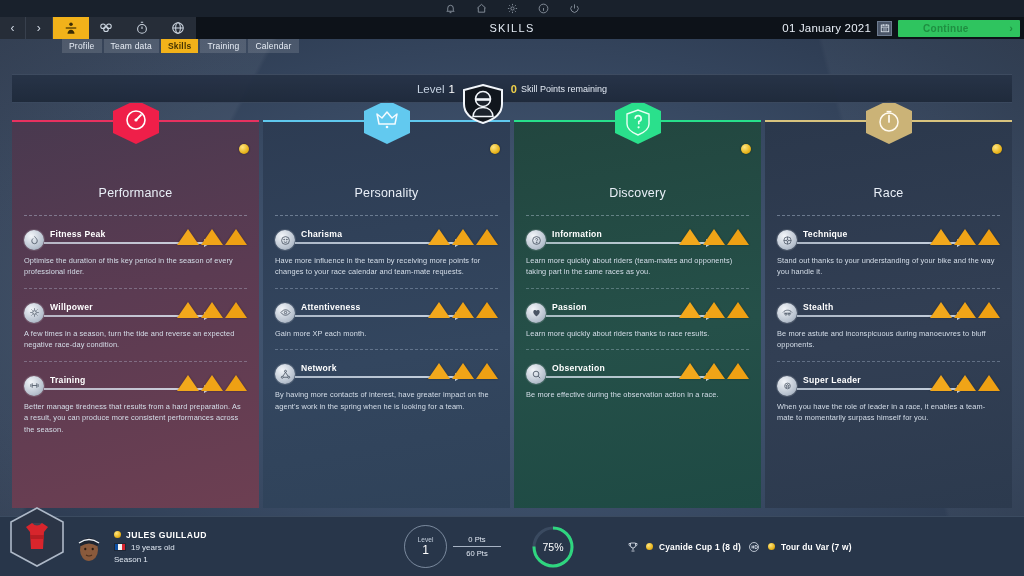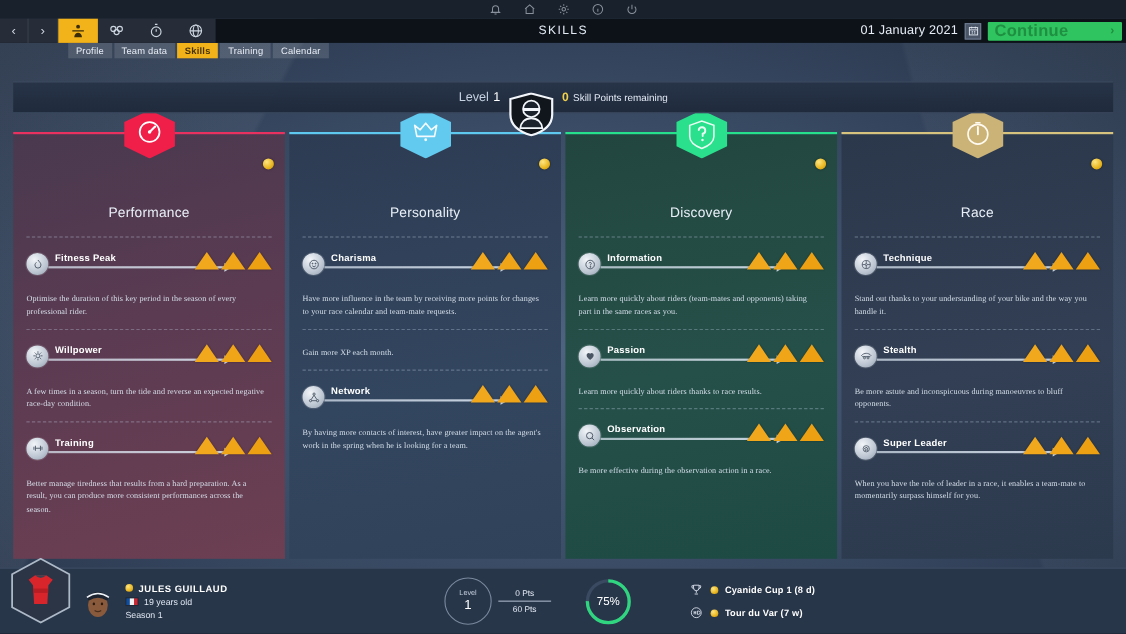--- a/index.html
+++ b/index.html
@@ -53,21 +53,21 @@
   .cal-btn {
     width:15px; height:15px; background:#4a5568; border:1px solid #6d7b90;
     display:flex; align-items:center; justify-content:center; color:#dfe6ef;
   }
   .cal-btn svg { width:10px; height:10px; }
   .continue-btn {
     width:122px; height:17px; background:#2fc45f; border-radius:1px;
     display:flex; align-items:center; padding:0 6px;
     position:relative;
   }
-  .continue-btn .lbl { font-size:15px; color:#1f8f41; font-weight:700; letter-spacing:.3px; }
+  .continue-btn .lbl { font-size:10px; color:#1f8f41; font-weight:700; letter-spacing:.3px;margin-left:19px; }
   .continue-btn .arr { position:absolute; right:7px; color:#1f8f41; font-size:11px; font-weight:700; line-height:1;}
 
   
   .navbar {
     position:absolute; top:17px; left:0; width:196px; height:22px;
     background:#262d38;
     display:flex; align-items:center; z-index:13;
   }
   .nav-arrow {
     width:26px; height:22px; display:flex; align-items:center; justify-content:center;
@@ -182,22 +182,22 @@
   }
   .skill .chev {
     width:0; height:0;
     border-left:11px solid transparent; border-right:11px solid transparent;
     border-bottom:16px solid #f2a81c;
     filter:drop-shadow(0 0 1px rgba(0,0,0,.3));
   }
   .skill .chev.c2 { border-bottom-color:#f0a417; }
   .skill .chev.c3 { border-bottom-color:#eea013; }
   .skill .desc {
-    margin-top:15px; font-size:7.4px; line-height:1.55; color:#d6dfea;
-    letter-spacing:.1px; padding-right:4px;font-family:Liberation Serif, serif;
+    margin-top:4px; font-size:7.4px; line-height:1.55; color:#d6dfea;
+    letter-spacing:.1px; padding-right:4px;
   }
   .skill .sep {
     margin-top:10px; height:1px; border-top:1px dashed rgba(200,215,235,0.32);
   }
 
   
   .bottombar {
     position:absolute; left:0; bottom:0; width:1024px; height:60px;
     background:#28364a;
     border-top:1px solid rgba(150,170,200,.18);
@@ -237,21 +237,21 @@
 
   .pct-ring {
     margin-left:30px; width:44px; height:44px; position:relative;
   }
   .pct-ring .lbl {
     position:absolute; inset:0; display:flex; align-items:center; justify-content:center;
     font-size:10.5px; color:#ffffff; font-weight:400;
   }
 
   .races {
-    margin-left:50px; display:flex; flex-direction:column; gap:6px;
+    margin-left:50px; display:flex; gap:6px;
   }
   .race-line { display:flex; align-items:center; gap:6px; font-size:8.4px; color:#ffffff; font-weight:700; letter-spacing:.2px;}
   .race-line .rico {
     width:15px; height:15px; display:flex; align-items:center; justify-content:center; color:#e4ebf5;
   }
   .race-line .rico svg { width:12px; height:12px; }
   .race-line .rdot { width:7px; height:7px; border-radius:50%; background:radial-gradient(circle at 35% 32%, #ffe680, #e8b41c 62%, #b98707); }
 </style>
 </head>
 <body>
@@ -471,20 +471,35 @@
             <i class="chev c1"></i>
             <i class="chev c2"></i>
             <i class="chev c3"></i>
           </span>
         </div>
         <div class="desc">Have more influence in the team by receiving more points for changes to your race calendar and team-mate requests.</div>
         <div class="sep"></div>
       </div>
 
       <div class="skill">
+        <div class="row">
+          <span class="sicon">
+            <svg viewBox="0 0 24 24" fill="none" stroke="currentColor" stroke-width="1.8">
+                <path d="M2 12s4-6 10-6 10 6 10 6-4 6-10 6S2 12 2 12z"></path>
+                <circle cx="12" cy="12" r="2.6"></circle>
+              </svg>
+          </span>
+          <span class="sname">Attentiveness</span>
+          <span class="track"></span>
+          <span class="chevrons">
+            <i class="chev c1"></i>
+            <i class="chev c2"></i>
+            <i class="chev c3"></i>
+          </span>
+        </div>
         <div class="desc">Gain more XP each month.</div>
         <div class="sep"></div>
       </div>
 
       <div class="skill last">
         <div class="row">
           <span class="sicon">
             <svg viewBox="0 0 24 24" fill="none" stroke="currentColor" stroke-width="1.8">
                 <circle cx="12" cy="5" r="2.2"></circle>
                 <circle cx="5" cy="18" r="2.2"></circle>

